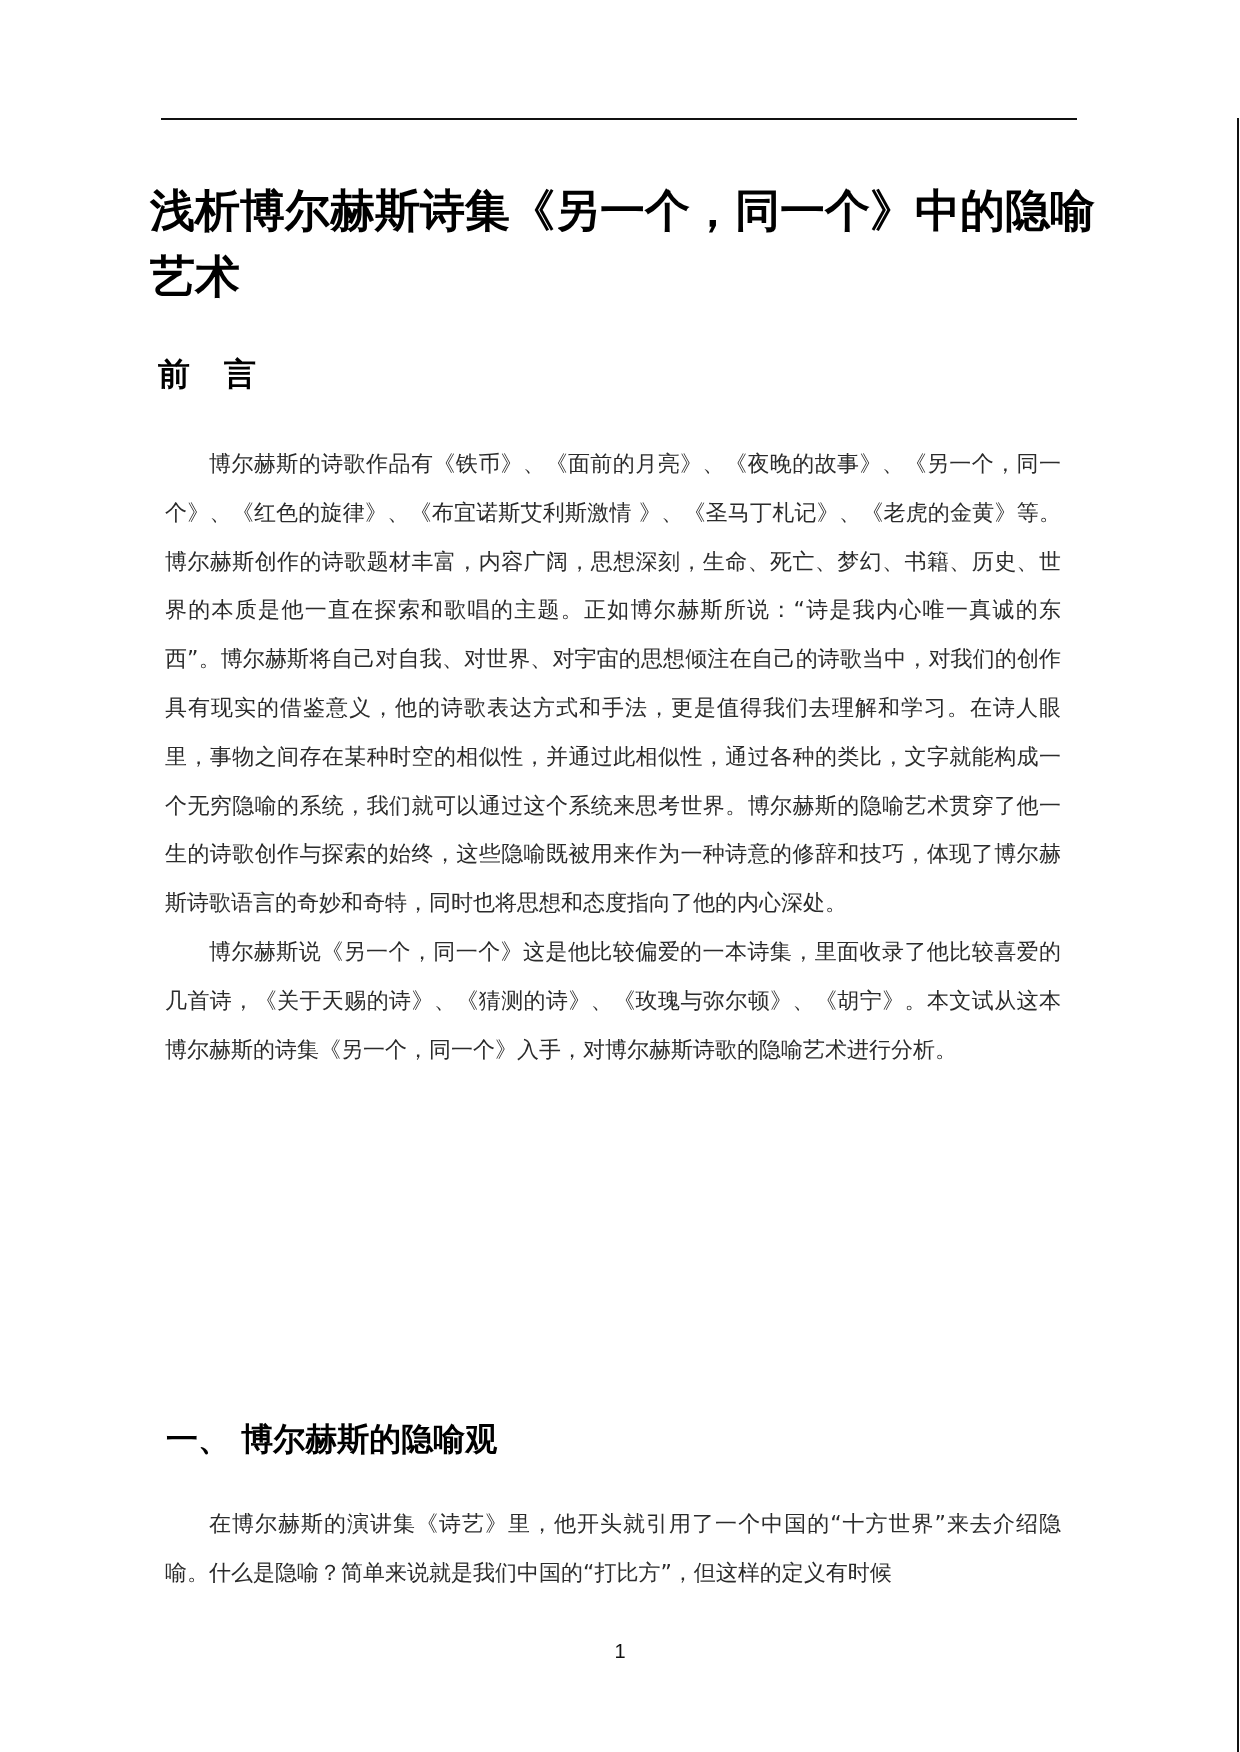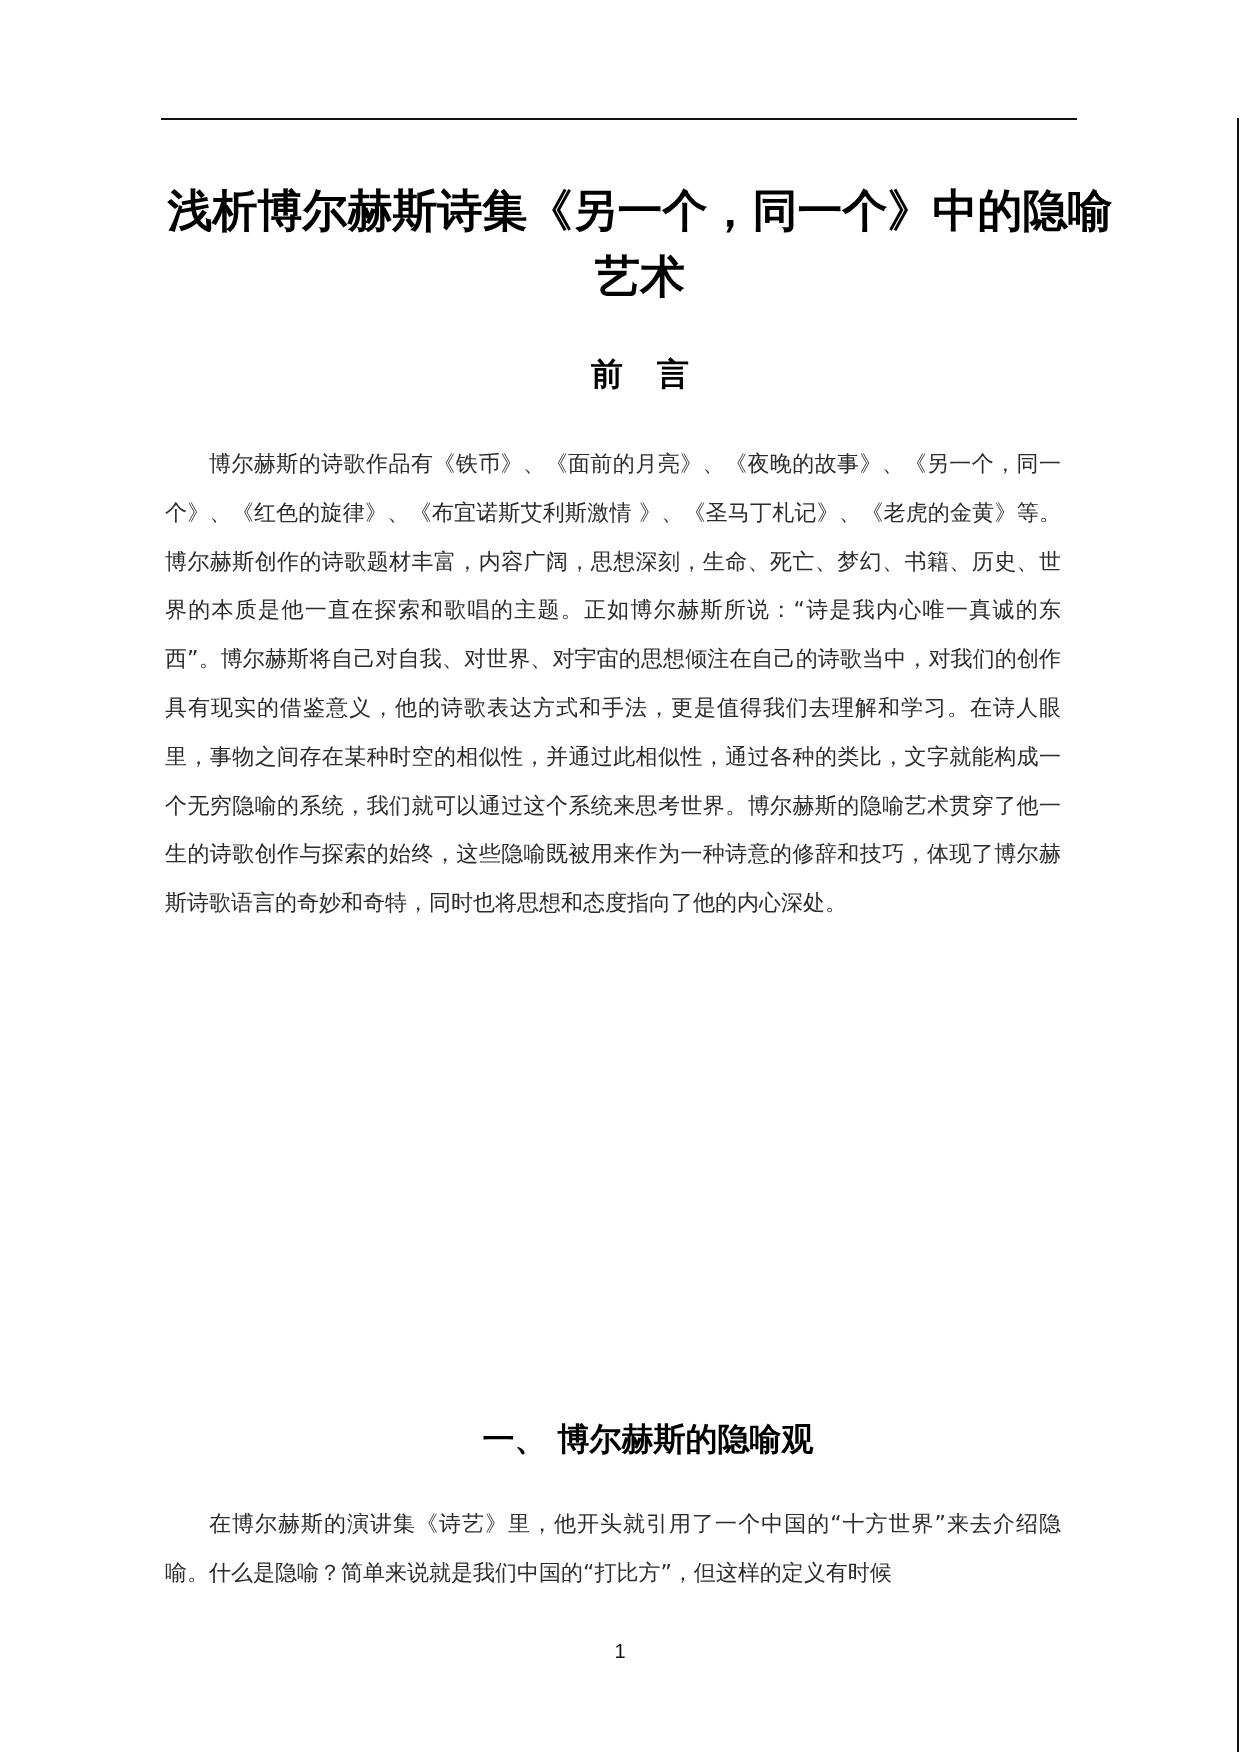--- a/index.html
+++ b/index.html
@@ -11,25 +11,25 @@
     .header-rule {
       position: absolute; left: 161px; top: 118px; width: 916px; height: 0;
       border-top: 2px solid #111;
     }
     .right-edge {
       position: absolute; left: 1237px; top: 118px; width: 0; height: 1634px;
       border-left: 2px solid #111;
     }
     .title {
       position: absolute; left: 150px; top: 178px; width: 980px;
-      text-align: center; font-weight: bold; color: #000;
+      text-align: left; font-weight: bold; color: #000;
       font-size: 45px; line-height: 66px; letter-spacing: 0px;
     }
     .section-title {
-      position: absolute; left: 150px; width: 980px; text-align: center;
+      position: absolute; left: 158px; width: 980px; text-align: left;
       font-weight: bold; color: #000;
     }
     .preface-title { top: 352px; font-size: 32px; line-height: 44px; }
     .preface-title .gap { display: inline-block; width: 34px; }
     .h1-title { top: 1406px; font-size: 32px; line-height: 50px; }
     .body-text {
       position: absolute; left: 165px; width: 896px;
       font-size: 22px; line-height: 48.8px; color: #2b2b2b;
       text-align: justify; text-justify: inter-ideograph;
     }
@@ -50,20 +50,21 @@
   <div class="right-edge"></div>
 
   <h1 class="title" style="margin:0;">浅析博尔赫斯诗集《另一个，同一个》中的隐喻艺术</h1>
 
   <h2 class="section-title preface-title" style="margin:0;">
     <span>前</span><span class="gap"></span><span>言</span>
   </h2>
 
   <div class="body-text block-preface">
     <p>博尔赫斯的诗歌作品有《铁币》、《面前的月亮》、《夜晚的故事》、《另一个，同一个》、《红色的旋律》、《布宜诺斯艾利斯激情 》、《圣马丁札记》、《老虎的金黄》等。博尔赫斯创作的诗歌题材丰富，内容广阔，思想深刻，生命、死亡、梦幻、书籍、历史、世界的本质是他一直在探索和歌唱的主题。正如博尔赫斯所说：“诗是我内心唯一真诚的东西”。博尔赫斯将自己对自我、对世界、对宇宙的思想倾注在自己的诗歌当中，对我们的创作具有现实的借鉴意义，他的诗歌表达方式和手法，更是值得我们去理解和学习。在诗人眼里，事物之间存在某种时空的相似性，并通过此相似性，通过各种的类比，文字就能构成一个无穷隐喻的系统，我们就可以通过这个系统来思考世界。博尔赫斯的隐喻艺术贯穿了他一生的诗歌创作与探索的始终，这些隐喻既被用来作为一种诗意的修辞和技巧，体现了博尔赫斯诗歌语言的奇妙和奇特，同时也将思想和态度指向了他的内心深处。</p>
+    <p>博尔赫斯说《另一个，同一个》这是他比较偏爱的一本诗集，里面收录了他比较喜爱的几首诗，《关于天赐的诗》、《猜测的诗》、《玫瑰与弥尔顿》、《胡宁》。本文试从这本博尔赫斯的诗集《另一个，同一个》入手，对博尔赫斯诗歌的隐喻艺术进行分析。</p>
   </div>
 
   <h2 class="section-title h1-title" style="margin:8px;">一、 博尔赫斯的隐喻观</h2>
 
   <div class="body-text block-sec1">
     <p>在博尔赫斯的演讲集《诗艺》里，他开头就引用了一个中国的“十方世界”来去介绍隐喻。什么是隐喻？简单来说就是我们中国的“打比方”，但这样的定义有时候</p>
   </div>
 
   <div class="page-number">1</div>
 </div>

